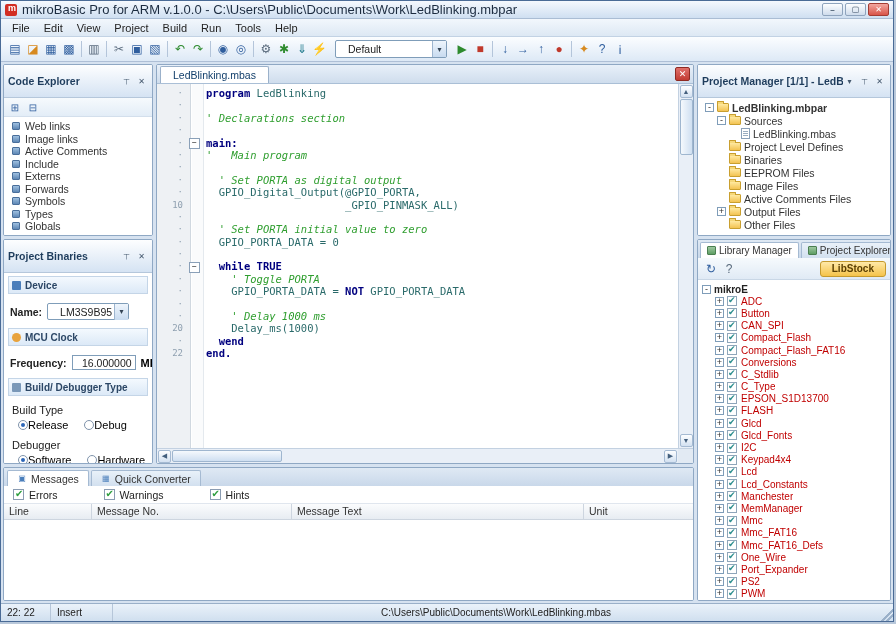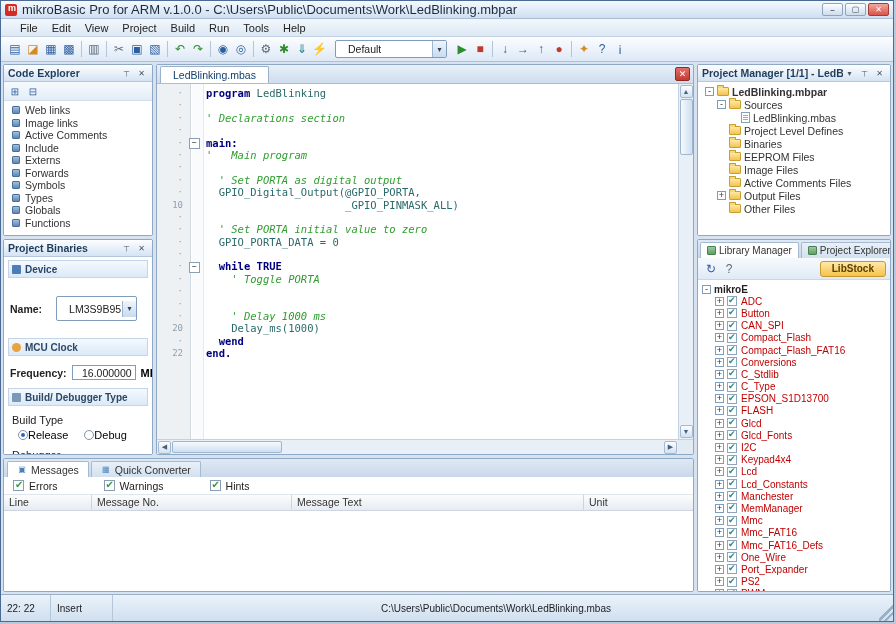--- a/index.html
+++ b/index.html
@@ -13,21 +13,21 @@
   .appicon::before{content:"m";color:#fff;font-size:9px;font-weight:bold;position:absolute;left:3px;top:-1px}
   .title{color:#1c2c40;font-size:13px;white-space:nowrap;overflow:hidden}
   .winbtns{margin-left:auto;display:flex;gap:2px}
   .wb{width:21px;height:13px;border:1px solid #8fa4bd;border-radius:2px;background:linear-gradient(#fdfeff,#cfdcec);display:flex;align-items:center;justify-content:center;font-size:8px;color:#33475e}
   .wb.min::before{content:"–";font-weight:bold}
   .wb.max::before{content:"▢"}
   .wb.close{background:linear-gradient(#f2a69e,#d9554a);border-color:#a33c33;color:#fff}
   .wb.close::before{content:"✕"}
 
   
-  .menubar{height:18px;flex:none;display:flex;align-items:center;background:linear-gradient(#f2f7fc,#dde8f4);border-bottom:1px solid #c2d2e4;padding-left:12px}
+  .menubar{height:18px;flex:none;display:flex;align-items:center;background:linear-gradient(#f2f7fc,#dde8f4);border-bottom:1px solid #c2d2e4;padding-left:4px}
   .mitem{padding:2px 7px;color:#222;border-radius:2px}
   .toolbar{height:25px;flex:none;display:flex;align-items:center;background:linear-gradient(#fbfdff,#dde9f6);border-bottom:1px solid #aebfd6;padding:0 5px}
   .tgroup{display:flex;align-items:center}
   .ico{width:18px;height:18px;display:flex;align-items:center;justify-content:center;font-size:12px;border-radius:2px}
   .sep{width:1px;height:16px;background:#b4c5da;margin:0 3px}
   .blue{color:#2f5e9e}.green{color:#2e8b2e}.red{color:#c0392b}.orange{color:#d78a1f}.gray{color:#5a6b7d}.teal{color:#1f7a8c}
   .gl{pointer-events:none}
   .combo{width:112px;height:18px;background:#fff;border:1px solid #7f9db9;display:flex;align-items:center;margin:0 6px;border-radius:2px}
   .cval{flex:1;padding-left:12px;font-size:10.5px;color:#222;white-space:nowrap;overflow:hidden}
   .cbtn{width:14px;height:16px;flex:none;background:linear-gradient(#eef5fc,#c8dbf0);border-left:1px solid #9db5cf;display:flex;align-items:center;justify-content:center;font-size:8px;color:#345}
@@ -37,21 +37,21 @@
   .main{flex:1;display:flex;overflow:hidden;padding:2px;gap:3px}
   .leftcenter{flex:1;display:flex;flex-direction:column;gap:3px;overflow:hidden}
   .upper{flex:1;display:flex;gap:3px;overflow:hidden}
   .leftcol{width:150px;flex:none;display:flex;flex-direction:column;gap:3px;overflow:hidden}
   .rightcol{width:194px;flex:none;display:flex;flex-direction:column;gap:3px;overflow:hidden}
   .panel{border:1px solid #8fa8c4;background:#fff;display:flex;flex-direction:column;overflow:hidden;border-radius:2px}
   .ce{height:172px;flex:none}
   .ps{flex:1}
   .pm{height:172px;flex:none}
   .lm{flex:1}
-  .phead{height:17px;flex:none;background:linear-gradient(#fdfeff,#d5e3f3);border-bottom:1px solid #b5c7db;display:flex;align-items:center;padding:0 4px}
+  .phead{height:17px;flex:none;background:linear-gradient(#fdfeff,#d5e3f3);border-bottom:1px solid #b5c7db;display:flex;align-items:center;padding:16px 4px}
   .ptitle{font-weight:bold;color:#1e3c5c;font-size:10.5px;white-space:nowrap;overflow:hidden}
   .pbtns{margin-left:auto;display:flex;gap:2px;flex:none}
   .pbtn{width:13px;height:12px;display:flex;align-items:center;justify-content:center;font-size:8px;color:#44586e;border:1px solid transparent;border-radius:2px}
   .pbtn.chev::before{content:"▾"}
   .pbtn.pin::before{content:"⊥";display:inline-block;transform:rotate(180deg)}
   .pbtn.close::before{content:"✕"}
   .ptoolbar{height:19px;flex:none;display:flex;align-items:center;gap:2px;padding:0 3px;background:linear-gradient(#f6fafd,#e3edf7);border-bottom:1px solid #d3dfec}
   .ptoolbar .ico{width:16px;height:16px;font-size:10px}
 
   
@@ -73,21 +73,21 @@
   
   .psbody{flex:1;padding:3px 4px;background:#fff;overflow:hidden}
   .sechead{height:14px;background:linear-gradient(#f4f9fe,#dce9f7);border:1px solid #c4d5e7;display:flex;align-items:center;padding:8px 3px;margin-top:8px;font-weight:bold;color:#2c4766;font-size:10px}
   .sechead.first{margin-top:0}
   .secicon{width:9px;height:9px;margin-right:4px;border-radius:1px;flex:none}
   .secicon.dev{background:#4a7ebb}
   .secicon.clk{background:#e8a33d;border-radius:50%}
   .secicon.bld{background:#7a98b8}
   .psrow{display:flex;align-items:center;margin:9px 2px 2px 2px;gap:5px}
   .pslabel{font-weight:bold;color:#222;font-size:10.5px}
-  .combo.small{width:82px;height:25px;margin:9px}
+  .combo.small{width:82px;height:17px;margin:0}
   .freq{width:64px;height:15px;border:1px solid #7f9db9;font-family:"Liberation Sans",sans-serif;font-size:10.5px;padding:0 3px;text-align:right;color:#222}
   .unit{font-weight:bold}
   .grouplabel{margin:8px 2px 2px 4px;color:#222}
   .radiorow{display:flex;gap:16px;margin:3px 2px 0 10px}
   .radioitem{display:flex;align-items:center;gap:0}
   .radio{width:10px;height:10px;flex:none;border:1px solid #7f93ab;border-radius:50%;background:#fff;position:relative}
   .radio.on::before{content:"";position:absolute;left:2px;top:2px;width:4px;height:4px;border-radius:50%;background:#2c66b8}
 
   
   .editor{flex:1;display:flex;flex-direction:column;border:1px solid #8fa8c4;background:#fff;border-radius:2px;overflow:hidden}
@@ -148,21 +148,21 @@
   .libstock{margin-left:auto;height:16px;display:flex;align-items:center;padding:0 11px;background:linear-gradient(#ffe9a8,#f5c34a);border:1px solid #c59a2e;border-radius:3px;font-size:10px;font-weight:bold;color:#5a3e00}
   .lmtree{padding-left:4px}
   .lmtree .trow{height:12.2px;font-size:10px}
   .rootlbl{font-weight:bold;color:#222}
   .lib{padding-left:13px}
   .lchk{width:10px;height:10px;flex:none;border:1px solid #8fa6ba;background:#fff;margin-right:4px;position:relative}
   .lchk::before{content:"✔";position:absolute;left:0;top:-2px;color:#2e8f8f;font-size:9px}
   .tlabel.red{color:#c00000}
 
   
-  .status{height:27px;flex:none;display:flex;align-items:center;background:linear-gradient(#eaf2fa,#d0dfef);border-top:1px solid #9ab0c9;font-size:10px;color:#222}
+  .status{height:18px;flex:none;display:flex;align-items:center;background:linear-gradient(#eaf2fa,#d0dfef);border-top:1px solid #9ab0c9;font-size:10px;color:#222}
   .sc{padding:0 6px;height:100%;display:flex;align-items:center;border-right:1px solid #b6c6d9;white-space:nowrap;overflow:hidden}
   .c1{width:50px;flex:none}
   .c2{width:62px;flex:none}
   .c3{flex:1;justify-content:center;border-right:none}
   .grip{width:14px;height:100%;flex:none;background:linear-gradient(135deg,transparent 60%,#9ab0c9 60%,#9ab0c9 68%,transparent 68%,transparent 76%,#9ab0c9 76%,#9ab0c9 84%,transparent 84%)}
 </style>
 </head>
 <body>
 
 <div class="window">
@@ -528,20 +528,21 @@
 
                   <div class="cl">
                     <span class="gut">·</span>
                     <span class="fbox"></span>
                     <span class="ctext"><span class="cm">    ' Toggle PORTA</span></span>
                   </div>
 
                   <div class="cl">
                     <span class="gut">·</span>
                     <span class="fbox"></span>
+                    <span class="ctext"><span class="id">    GPIO_PORTA_DATA = </span><span class="kw">NOT</span><span class="id"> GPIO_PORTA_DATA</span></span>
                   </div>
 
                   <div class="cl">
                     <span class="gut">·</span>
                     <span class="fbox"></span>
                     <span class="ctext"></span>
                   </div>
 
                   <div class="cl">
                     <span class="gut">·</span>

